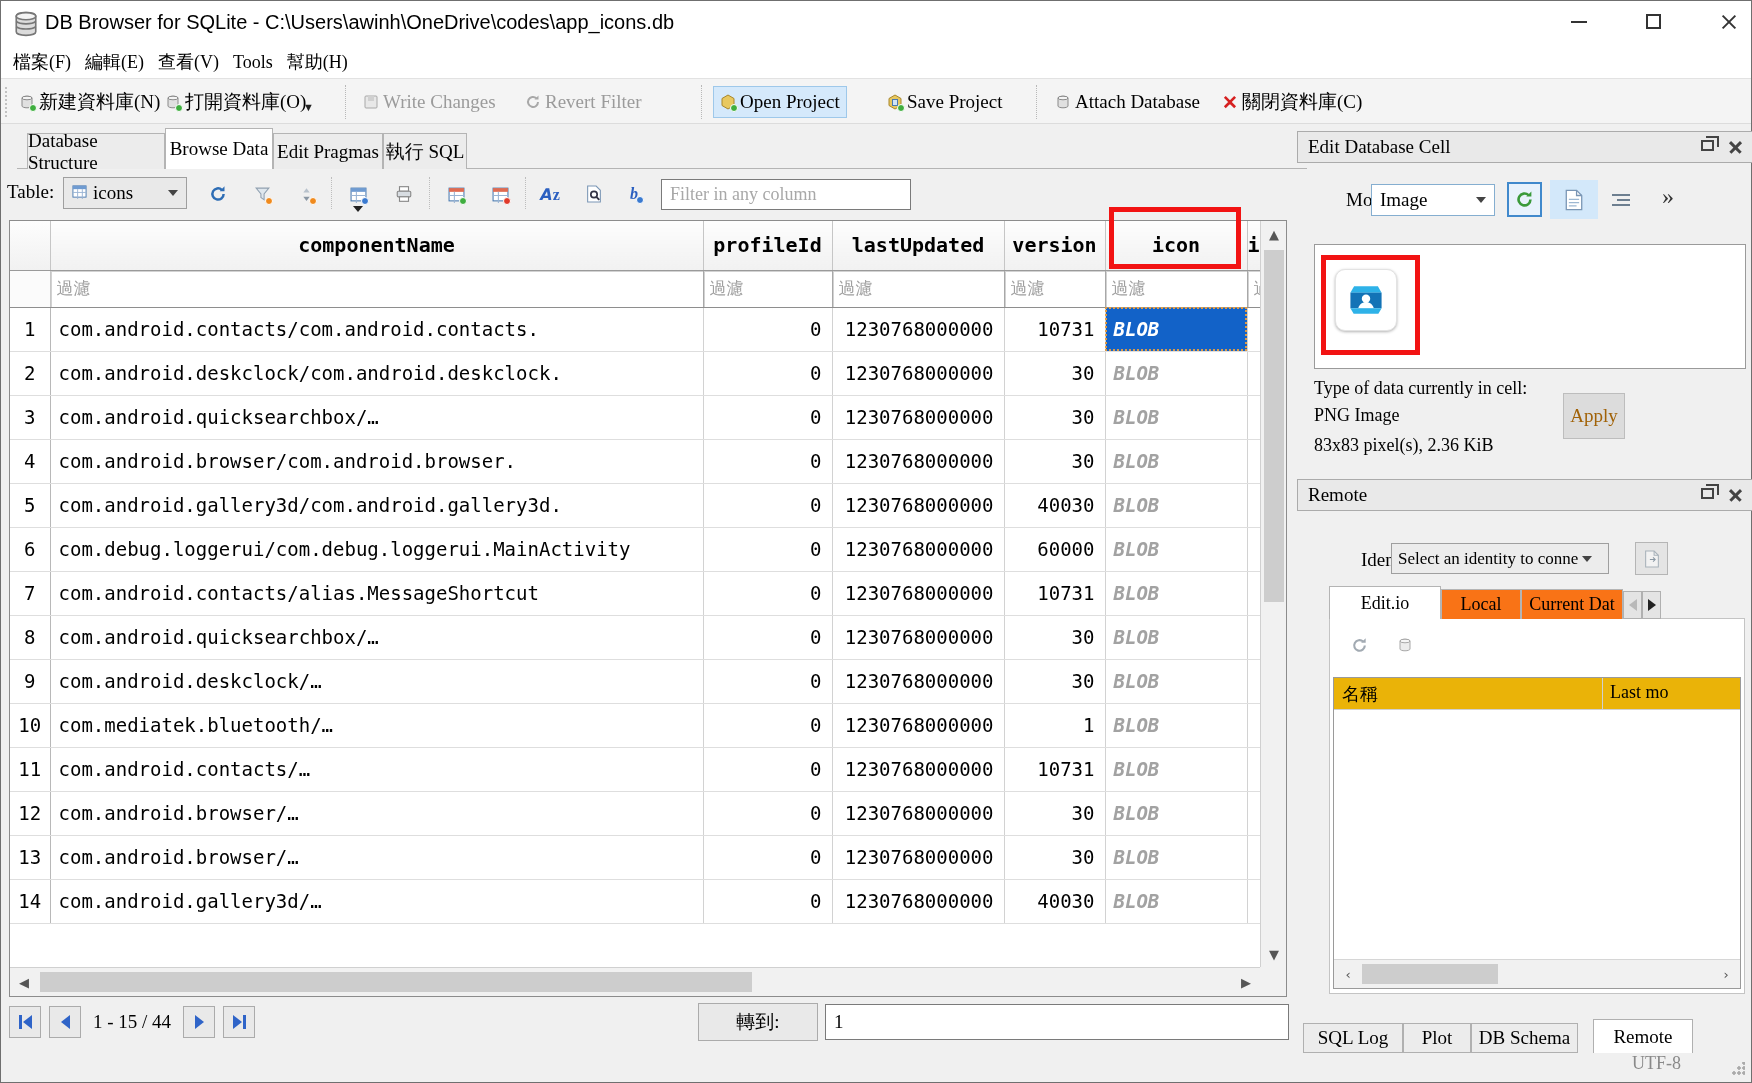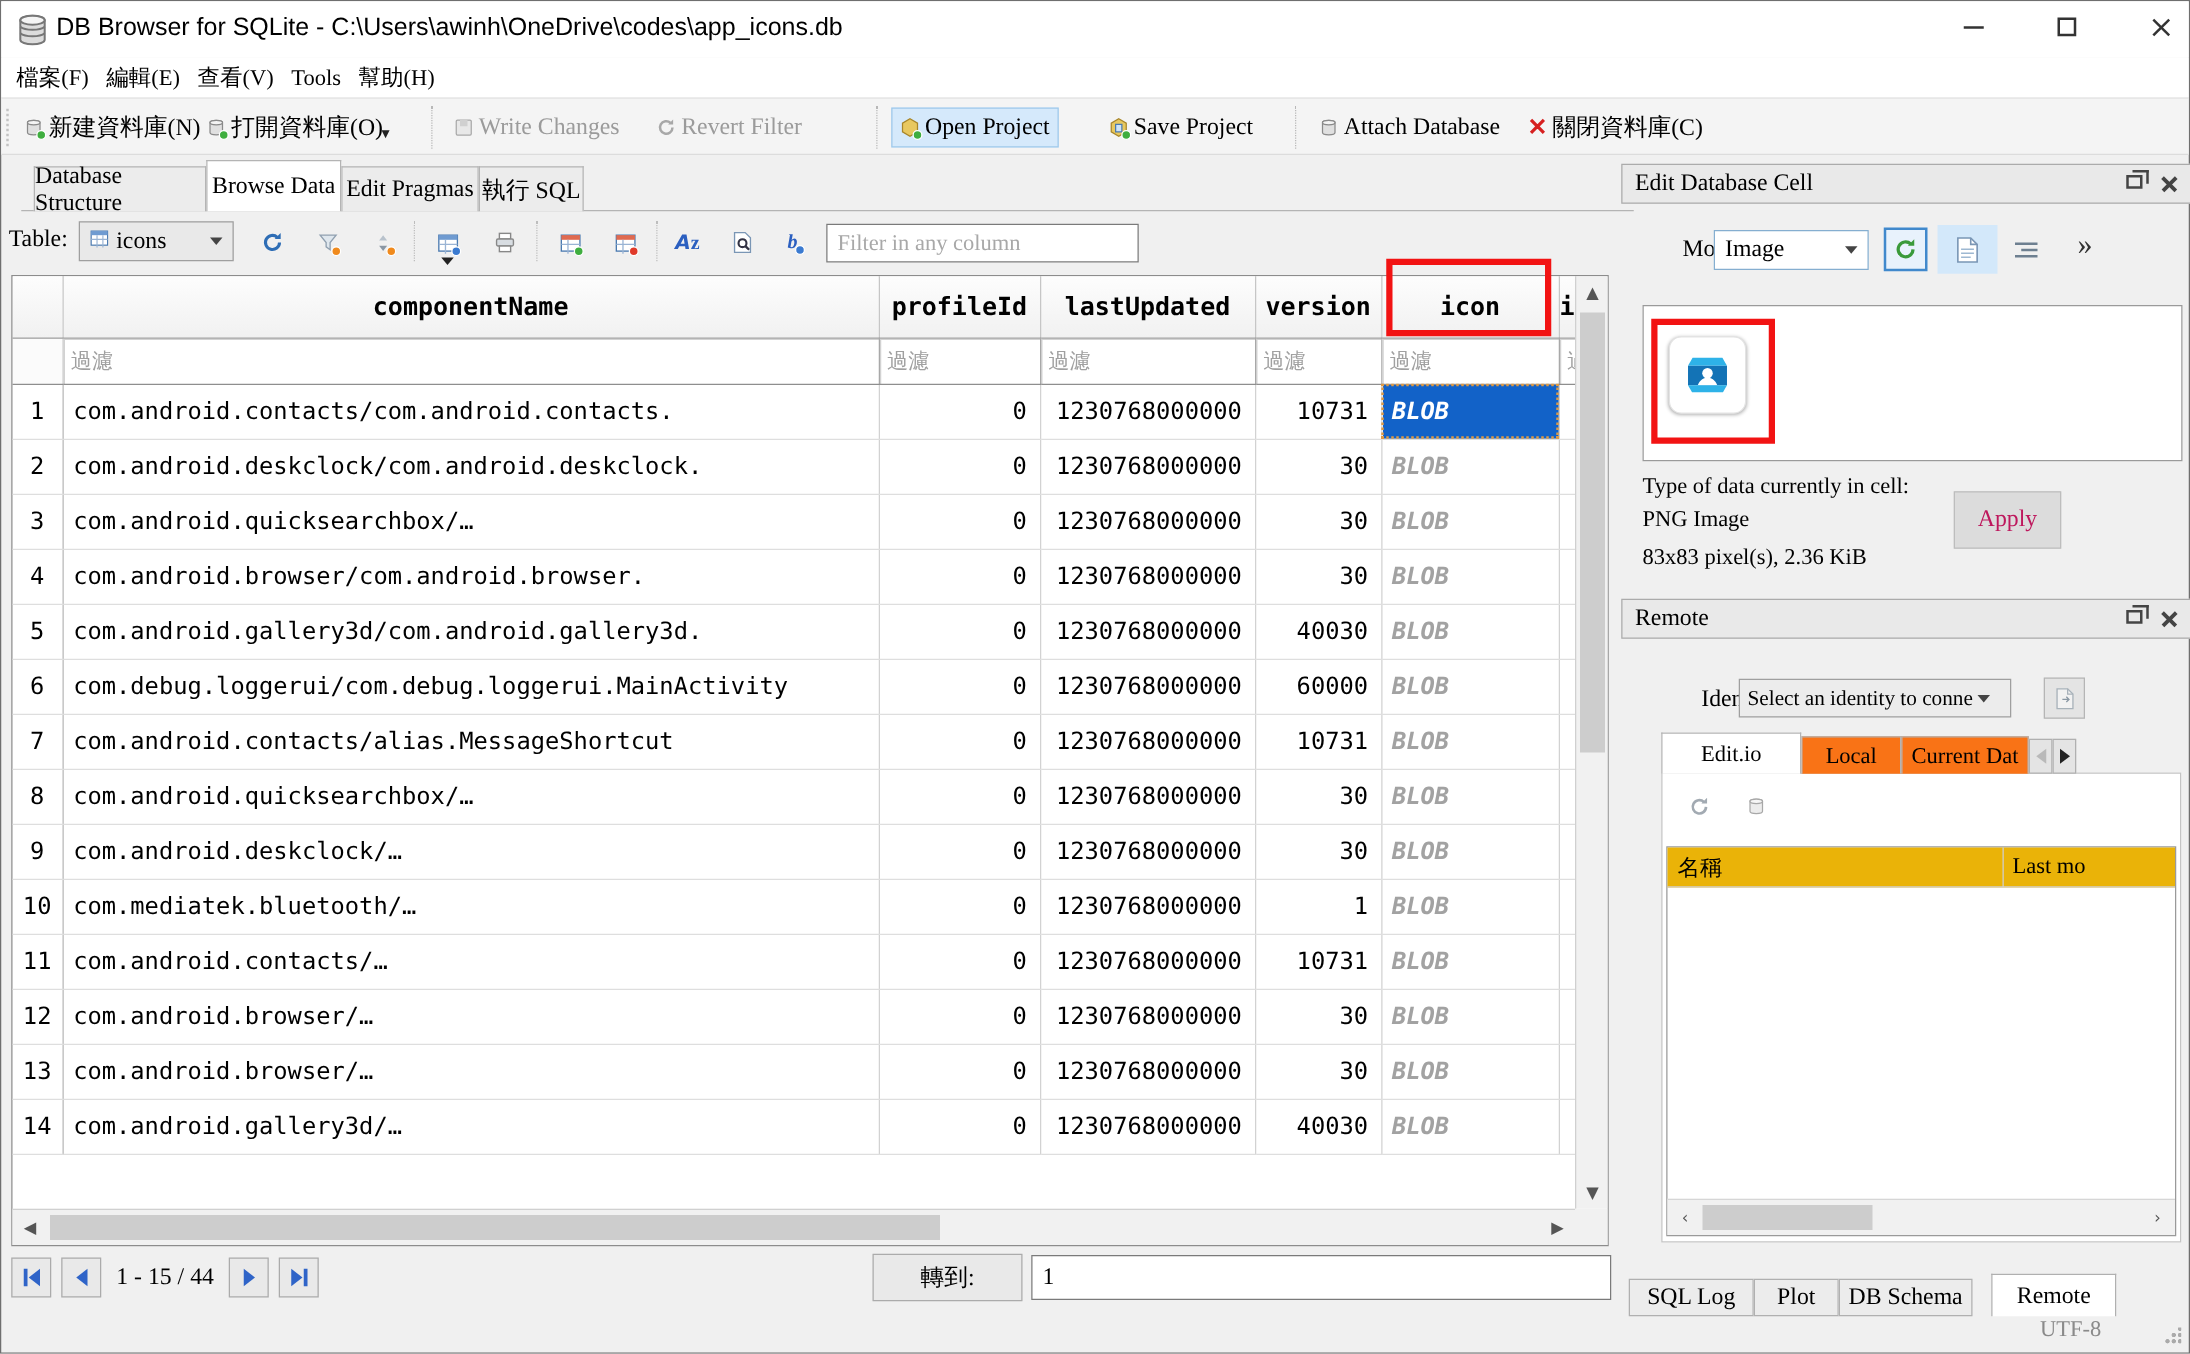--- a/index.html
+++ b/index.html
@@ -98,21 +98,21 @@
   .sqbtn { position:absolute; display:flex; align-items:center; justify-content:center; }
   .import-btn { left:1506px; top:181px; width:35px; height:35px; background:#e8f2fc; border:2px solid #4189cc; }
   .doc-btn { left:1549px; top:179px; width:48px; height:39px; background:#d3e8fa; }
   .lines-ico { display:inline-block; width:18px; }
   .lines-ico i { display:block; height:2px; background:#6d7f90; margin:3px 0; }
   .lines-ico i:nth-child(2){ width:70%; margin-left:30%; }
   .morebtn { position:absolute; left:1652px; top:182px; font-size:24px; color:#333; width:30px; text-align:center; }
 
   .preview { position:absolute; left:1313px; top:243px; width:432px; height:125px; background:#fff; border:1px solid #9a9a9a; }
   .iconcard { position:absolute; left:1334px; top:268px; width:62px; height:62px; background:#fff; border:1px solid #e3e3e3; border-radius:10px; box-shadow:0 1px 3px rgba(0,0,0,.3); display:flex; align-items:center; justify-content:center; }
-  .apply { position:absolute; left:1562px; top:392px; width:86px; height:46px; background:#dcdcdc; border:1px solid #bdbdbd; color:#be185d; display:flex; align-items:center; justify-content:center; font-size:19px; }
+  .apply { position:absolute; left:1562px; top:392px; width:62px; height:46px; background:#dcdcdc; border:1px solid #bdbdbd; color:#a16207; display:flex; align-items:center; justify-content:center; font-size:19px; }
   .ptext { position:absolute; left:1313px; font-size:18px; }
 
   .id-combo { position:absolute; left:1390px; top:542px; width:218px; height:31px; background:#ececec; border:1px solid #9f9f9f; display:flex; align-items:center; padding:0 6px; font-size:17px; white-space:nowrap; overflow:hidden; }
   .id-btn { position:absolute; left:1634px; top:541px; width:33px; height:33px; background:#e4e4e4; border:1px solid #b5b5b5; display:flex; align-items:center; justify-content:center; color:#9aa; }
 
   .rtab { position:absolute; top:588px; height:30px; background:#f97316; border:1px solid #b4b4b4; border-bottom:none; display:flex; align-items:center; justify-content:center; font-size:18px; overflow:hidden; white-space:nowrap; }
   .rtab.active { background:#fff; height:33px; top:585px; z-index:3; }
   .tab-arrow { position:absolute; top:590px; width:19px; height:28px; background:#e4e4e4; border:1px solid #b0b0b0; display:flex; align-items:center; justify-content:center; }
   .ta-l { width:0;height:0;border-top:6px solid transparent;border-bottom:6px solid transparent;border-right:8px solid #b9b9b9; }
   .ta-r { width:0;height:0;border-top:6px solid transparent;border-bottom:6px solid transparent;border-left:8px solid #222; }

